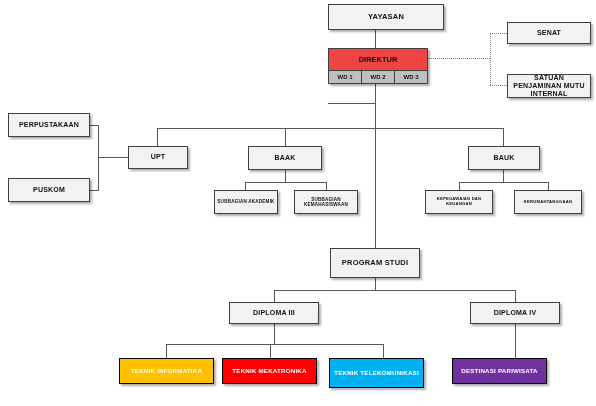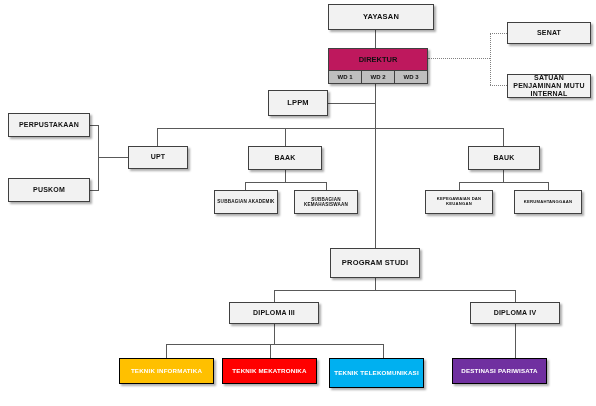--- a/index.html
+++ b/index.html
@@ -59,21 +59,21 @@
   .node.sz-lg  { font-size: 7.5px; }
   .node.sz-md  { font-size: 7px;  }
   .node.sz-sm  { font-size: 4.6px; }
   .node.sz-xs  { font-size: 4.2px; }
 
   
   .director-wrap {
     position: absolute;
     box-sizing: border-box;
     border: 1px solid #404040;
-    background: #be185d;
+    background: #ef4444;
     box-shadow: 2px 2px 2px rgba(0,0,0,0.32);
     display: flex;
     flex-direction: column;
   }
   .director-title {
     flex: 1 1 auto;
     display: flex;
     align-items: center;
     justify-content: center;
     font-size: 7.5px;
@@ -147,44 +147,41 @@
   <div class="line v" style="left:270px; top:344px; height:14px;"></div>
   <div class="line v" style="left:383px; top:344px; height:14px;"></div>
 
   <div class="line v" style="left:515px; top:324px; height:34px;"></div>
 
   <div class="dline" style="left:428px; top:58px; width:62px;"></div>
   <div class="dline v" style="left:490px; top:33px; height:52px;"></div>
   <div class="dline" style="left:490px; top:33px; width:17px;"></div>
   <div class="dline" style="left:490px; top:85px; width:17px;"></div>
 
-  <div class="node sz-lg" style="left:328px; top:4px; width:106px; height:26px;">
+  <div class="node sz-lg" style="left:328px; top:4px; width:116px; height:26px;">
     <span>YAYASAN</span>
   </div>
 
   <div class="director-wrap" style="left:328px; top:48px; width:100px; height:36px;">
     <div class="director-title">DIREKTUR</div>
     <div class="wd-row">
       <div class="wd-cell">WD 1</div>
       <div class="wd-cell">WD 2</div>
       <div class="wd-cell">WD 3</div>
     </div>
   </div>
 
   <div class="node sz-md" style="left:507px; top:22px; width:84px; height:22px;">
     <span>SENAT</span>
   </div>
 
   <div class="node sz-md" style="left:507px; top:74px; width:84px; height:24px;">
     <span>SATUAN PENJAMINAN MUTU INTERNAL</span>
   </div>
 
-  <div class="node sz-lg" style="left:268px; top:90px; width:60px; height:26px;">
-    <span>LPPM</span>
-  </div>
 
   <div class="node sz-md" style="left:8px; top:113px; width:82px; height:24px;">
     <span>PERPUSTAKAAN</span>
   </div>
 
   <div class="node sz-md" style="left:8px; top:178px; width:82px; height:24px;">
     <span>PUSKOM</span>
   </div>
 
   <div class="node sz-md" style="left:128px; top:146px; width:60px; height:23px;">

